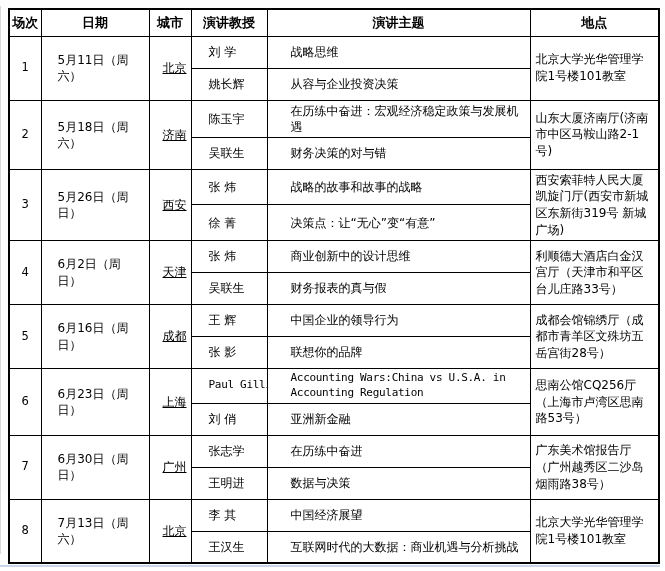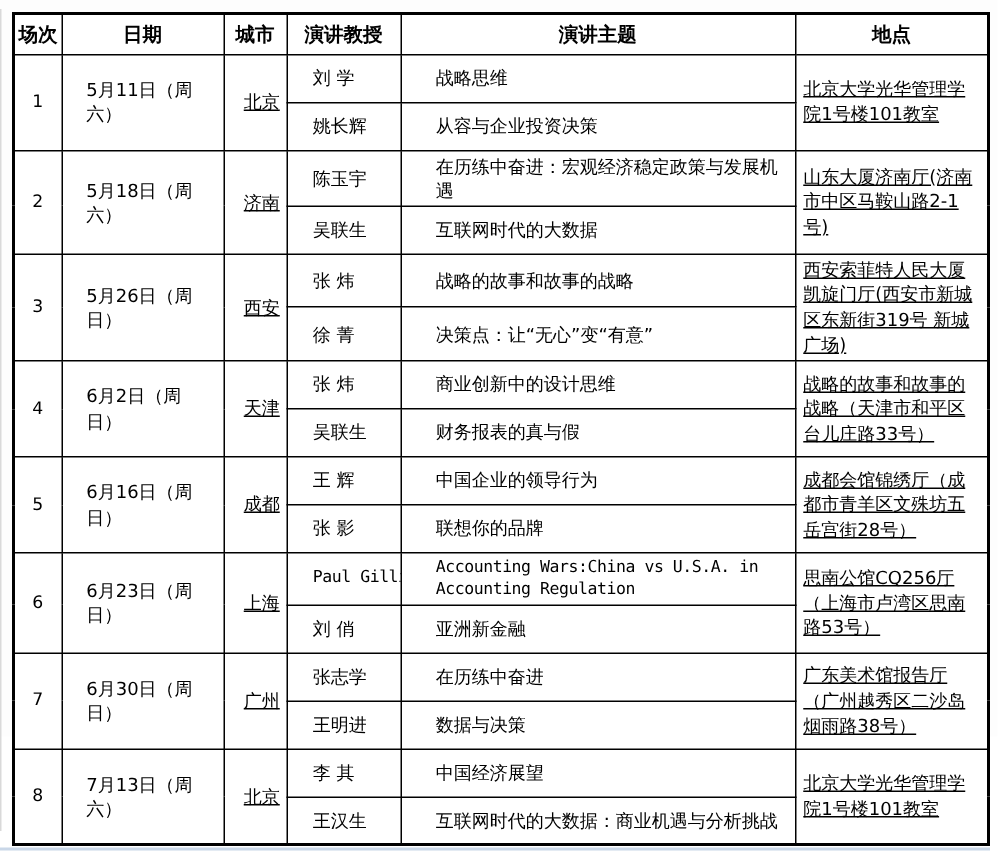--- a/index.html
+++ b/index.html
@@ -39,21 +39,21 @@
     text-align:center;
     padding:2px;
   }
   td { font-size:12px; padding:2px 4px; line-height:1.35; }
   tr.sub { height:32px; }
   td.c-no   { text-align:center; font-size:11.5px; }
   td.c-date { padding-left:16px;margin-top:32px; }
   td.c-city { text-align:right;text-decoration:underline; }
   td.c-speaker { padding-left:17px; white-space:nowrap; }
   td.c-topic   { padding-left:23px; }
-  td.c-venue   { padding:2px 4px 2px 5px; line-height:1.38;text-decoration:underline; }
+  td.c-venue   { padding:2px 4px 2px 5px; line-height:1.38; }
   .ascii { font-family:"DejaVu Sans Mono", monospace; font-size:11px; letter-spacing:-0.3px; }
 </style>
 </head>
 <body>
 
 <div class="page">
   <div class="edge-artifact-left"></div>
 
   <table class="schedule">
     <colgroup>
@@ -92,21 +92,21 @@
       <tr class="sub">
         <td class="c-no" rowspan="2">2</td>
         <td class="c-date" rowspan="2">5月18日（周六）</td>
         <td class="c-city" rowspan="2">济南</td>
         <td class="c-speaker">陈玉宇</td>
         <td class="c-topic">在历练中奋进：宏观经济稳定政策与发展机遇</td>
         <td class="c-venue" rowspan="2">山东大厦济南厅(济南市中区马鞍山路2-1号)</td>
       </tr>
       <tr class="sub">
         <td class="c-speaker">吴联生</td>
-        <td class="c-topic">互联网时代的大数据</td>
+        <td class="c-topic">财务决策的对与错</td>
       </tr>
 
       <tr class="sub">
         <td class="c-no" rowspan="2">3</td>
         <td class="c-date" rowspan="2">5月26日（周日）</td>
         <td class="c-city" rowspan="2">西安</td>
         <td class="c-speaker">张 炜</td>
         <td class="c-topic">战略的故事和故事的战略</td>
         <td class="c-venue" rowspan="2">西安索菲特人民大厦凯旋门厅(西安市新城区东新街319号 新城广场)</td>
       </tr>
@@ -114,21 +114,21 @@
         <td class="c-speaker">徐 菁</td>
         <td class="c-topic">决策点：让“无心”变“有意”</td>
       </tr>
 
       <tr class="sub">
         <td class="c-no" rowspan="2">4</td>
         <td class="c-date" rowspan="2">6月2日（周日）</td>
         <td class="c-city" rowspan="2">天津</td>
         <td class="c-speaker">张 炜</td>
         <td class="c-topic">商业创新中的设计思维</td>
-        <td class="c-venue" rowspan="2">战略的故事和故事的战略（天津市和平区台儿庄路33号）</td>
+        <td class="c-venue" rowspan="2">利顺德大酒店白金汉宫厅（天津市和平区台儿庄路33号）</td>
       </tr>
       <tr class="sub">
         <td class="c-speaker">吴联生</td>
         <td class="c-topic">财务报表的真与假</td>
       </tr>
 
       <tr class="sub">
         <td class="c-no" rowspan="2">5</td>
         <td class="c-date" rowspan="2">6月16日（周日）</td>
         <td class="c-city" rowspan="2">成都</td>

